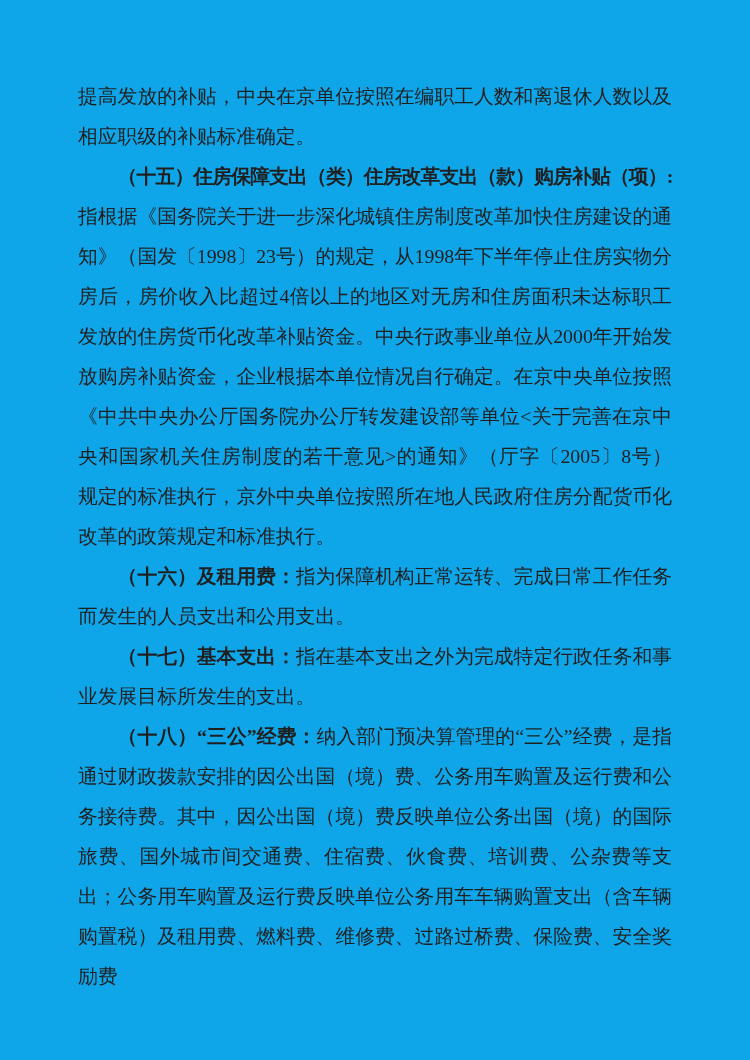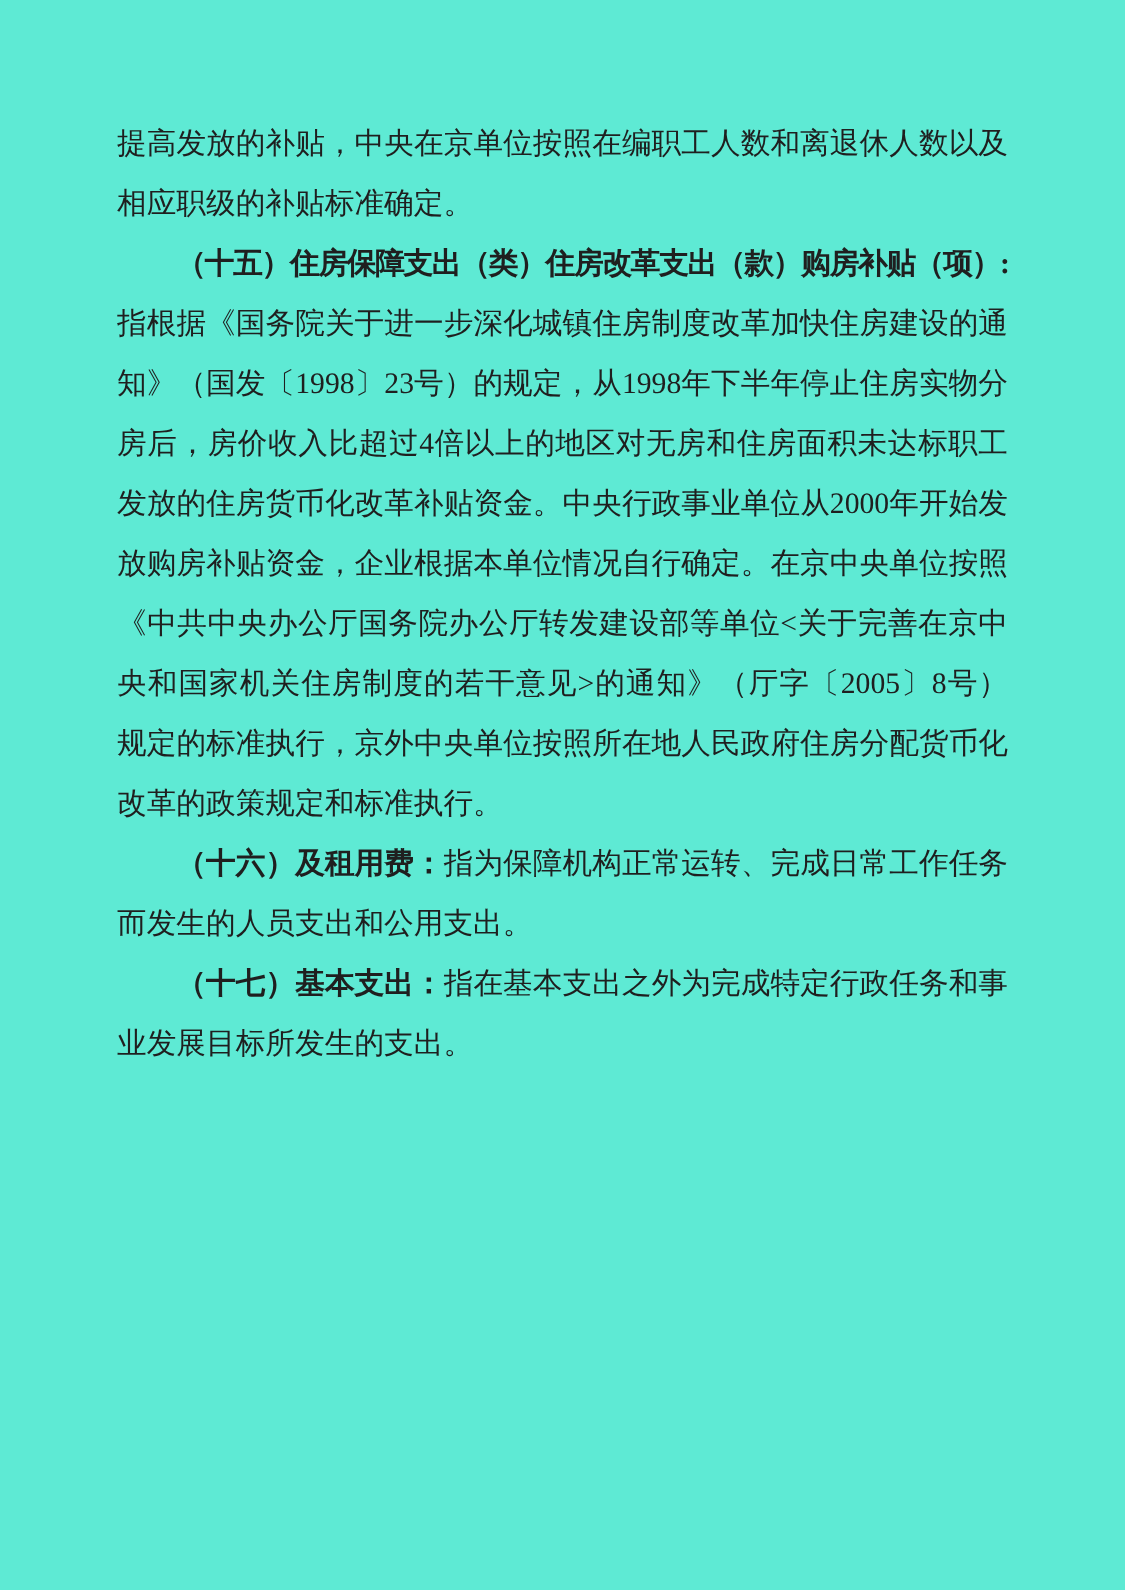--- a/index.html
+++ b/index.html
@@ -4,21 +4,21 @@
 <style>
   html, body {
     margin: 0;
     padding: 0;
     background: #ffffff;
   }
   .page {
     position: relative;
     width: 750px;
     height: 1060px;
-    background: #5eead4;
+    background: #0ea5e9;
     overflow: hidden;
     font-family: "Liberation Serif", "DejaVu Serif", serif;
   }
   .text-block {
     position: absolute;
     left: 78px;
     top: 76px;
     width: 594px;
     font-size: 19.8px;
     line-height: 40px;
@@ -62,18 +62,19 @@
   <div class="text-block">
 
     <p class="para no-indent"><span class="lead"></span><span>提高发放的补贴，中央在京单位按照在编职工人数和离退休人数以及相应职级的补贴标准确定。</span></p>
 
     <p class="para tight-lead"><span class="lead">（十五）住房保障支出（类）住房改革支出（款）购房补贴（项）:</span><span>指根据《国务院关于进一步深化城镇住房制度改革加快住房建设的通知》（国发〔1998〕23号）的规定，从1998年下半年停止住房实物分房后，房价收入比超过4倍以上的地区对无房和住房面积未达标职工发放的住房货币化改革补贴资金。中央行政事业单位从2000年开始发放购房补贴资金，企业根据本单位情况自行确定。在京中央单位按照《中共中央办公厅国务院办公厅转发建设部等单位&lt;关于完善在京中央和国家机关住房制度的若干意见&gt;的通知》（厅字〔2005〕8号）规定的标准执行，京外中央单位按照所在地人民政府住房分配货币化改革的政策规定和标准执行。</span></p>
 
     <p class="para"><span class="lead">（十六）及租用费：</span><span>指为保障机构正常运转、完成日常工作任务而发生的人员支出和公用支出。</span></p>
 
     <p class="para"><span class="lead">（十七）基本支出：</span><span>指在基本支出之外为完成特定行政任务和事业发展目标所发生的支出。</span></p>
 
+    <p class="para"><span class="lead">（十八）“三公”经费：</span><span>纳入部门预决算管理的“三公”经费，是指通过财政拨款安排的因公出国（境）费、公务用车购置及运行费和公务接待费。其中，因公出国（境）费反映单位公务出国（境）的国际旅费、国外城市间交通费、住宿费、伙食费、培训费、公杂费等支出；公务用车购置及运行费反映单位公务用车车辆购置支出（含车辆购置税）及租用费、燃料费、维修费、过路过桥费、保险费、安全奖励费</span></p>
 
   </div>
 
   <div class="page-footer">18</div>
 
 </div>
 
 </body></html>

